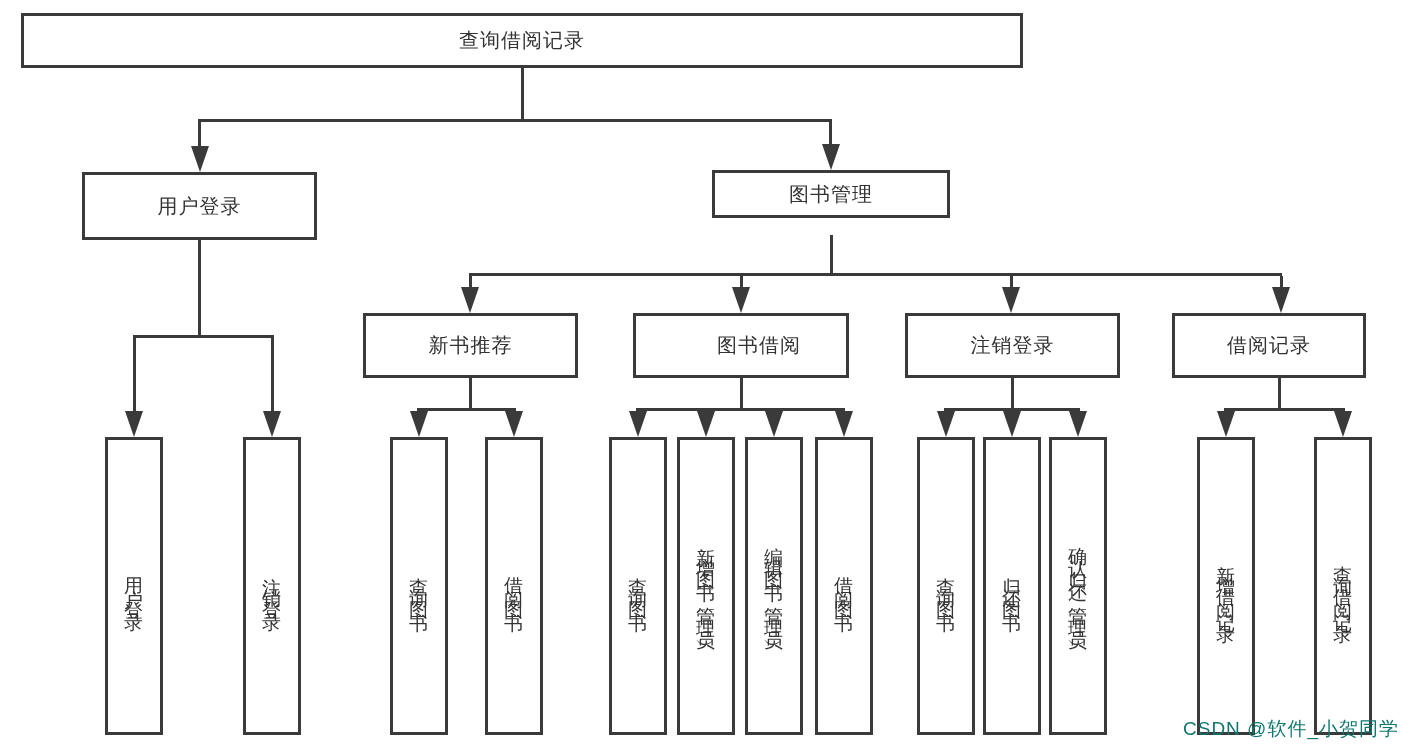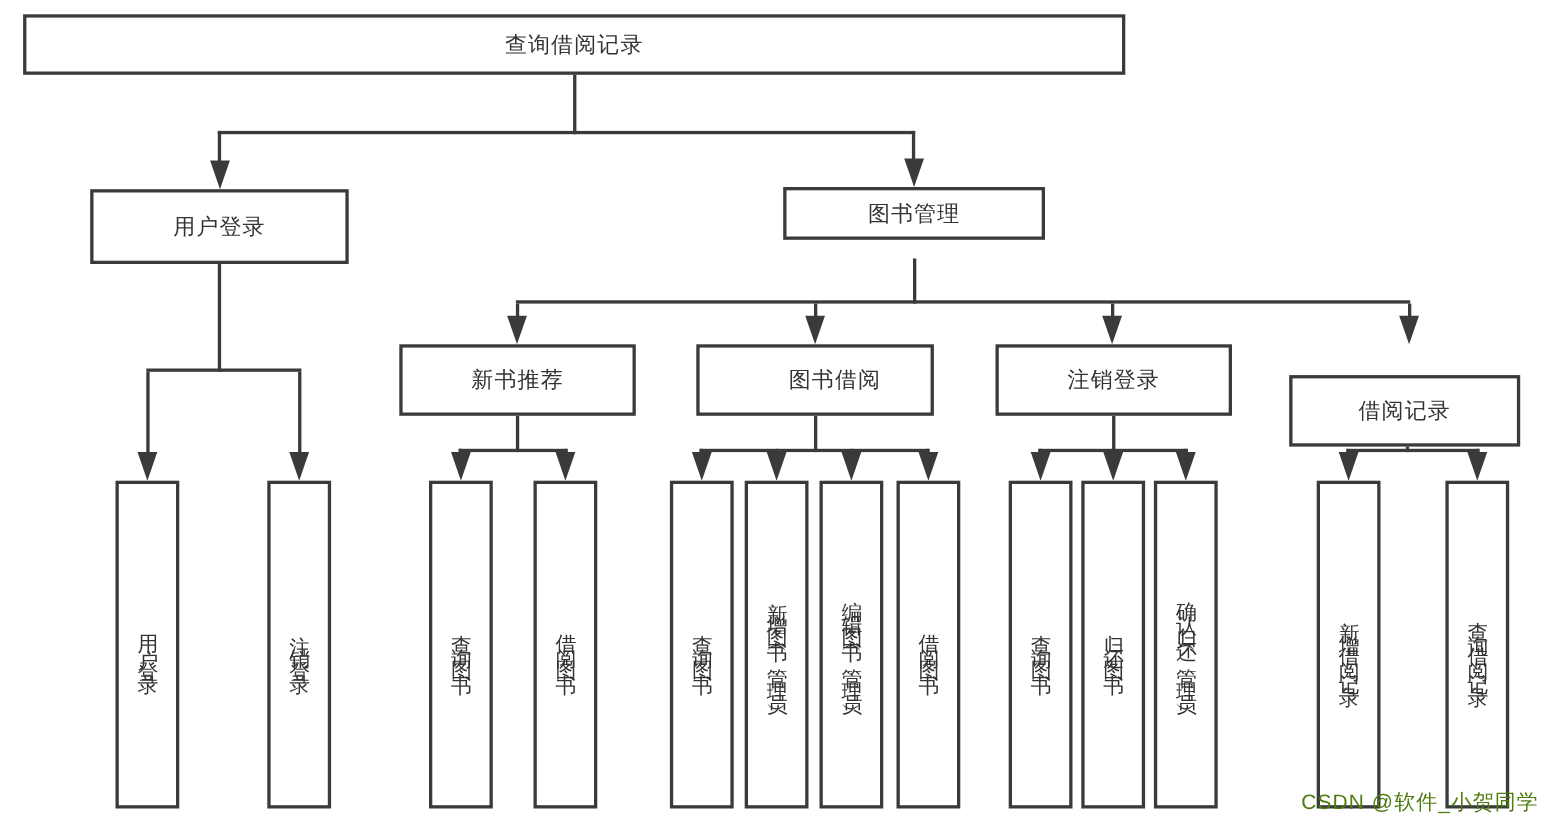--- a/index.html
+++ b/index.html
@@ -24,21 +24,21 @@
   }
   .hline{position:absolute;height:3px;background:#3a3a3a;}
   .vline{position:absolute;width:3px;background:#3a3a3a;}
   .arrow{
     position:absolute;width:0;height:0;
     border-left:9px solid transparent;border-right:9px solid transparent;
     border-top:26px solid #3a3a3a;
   }
   .watermark{
     position:absolute;left:1183px;top:716px;z-index:5;
-    font-size:19px;color:#4d7c0f;letter-spacing:1px;white-space:nowrap;
+    font-size:19px;color:#0f766e;letter-spacing:1px;white-space:nowrap;
   }
 </style>
 </head>
 <body>
 
 <div id="stage">
 
   <div class="vline" style="left:521px;top:68px;height:54px;"></div>
   <div class="hline" style="left:198px;top:119px;width:634px;"></div>
   <div class="vline" style="left:198px;top:119px;height:30px;"></div>
@@ -113,21 +113,21 @@
 
   <div class="box" style="left:363px;top:313px;width:215px;height:65px;">
     <span>新书推荐</span>
   </div>
   <div class="box" style="left:633px;top:313px;width:216px;height:65px;padding-left:36px;">
     <span>图书借阅</span>
   </div>
   <div class="box" style="left:905px;top:313px;width:215px;height:65px;">
     <span>注销登录</span>
   </div>
-  <div class="box" style="left:1172px;top:313px;width:210px;height:65px;margin-top:28px;">
+  <div class="box" style="left:1172px;top:313px;width:194px;height:65px;">
     <span>借阅记录</span>
   </div>
 
   <div class="vbox" style="left:105px;">
     <span>用户登录</span>
   </div>
   <div class="vbox" style="left:243px;">
     <span>注销登录</span>
   </div>
 

